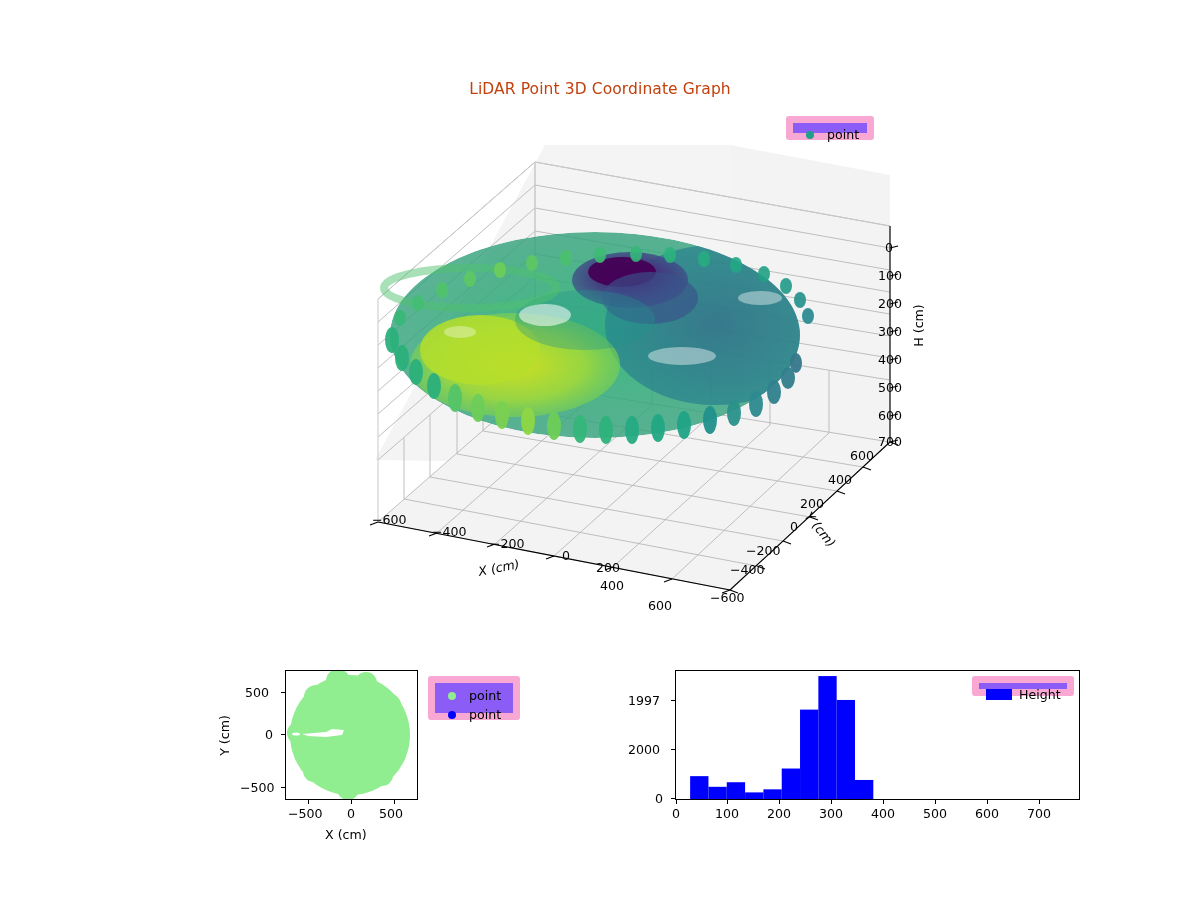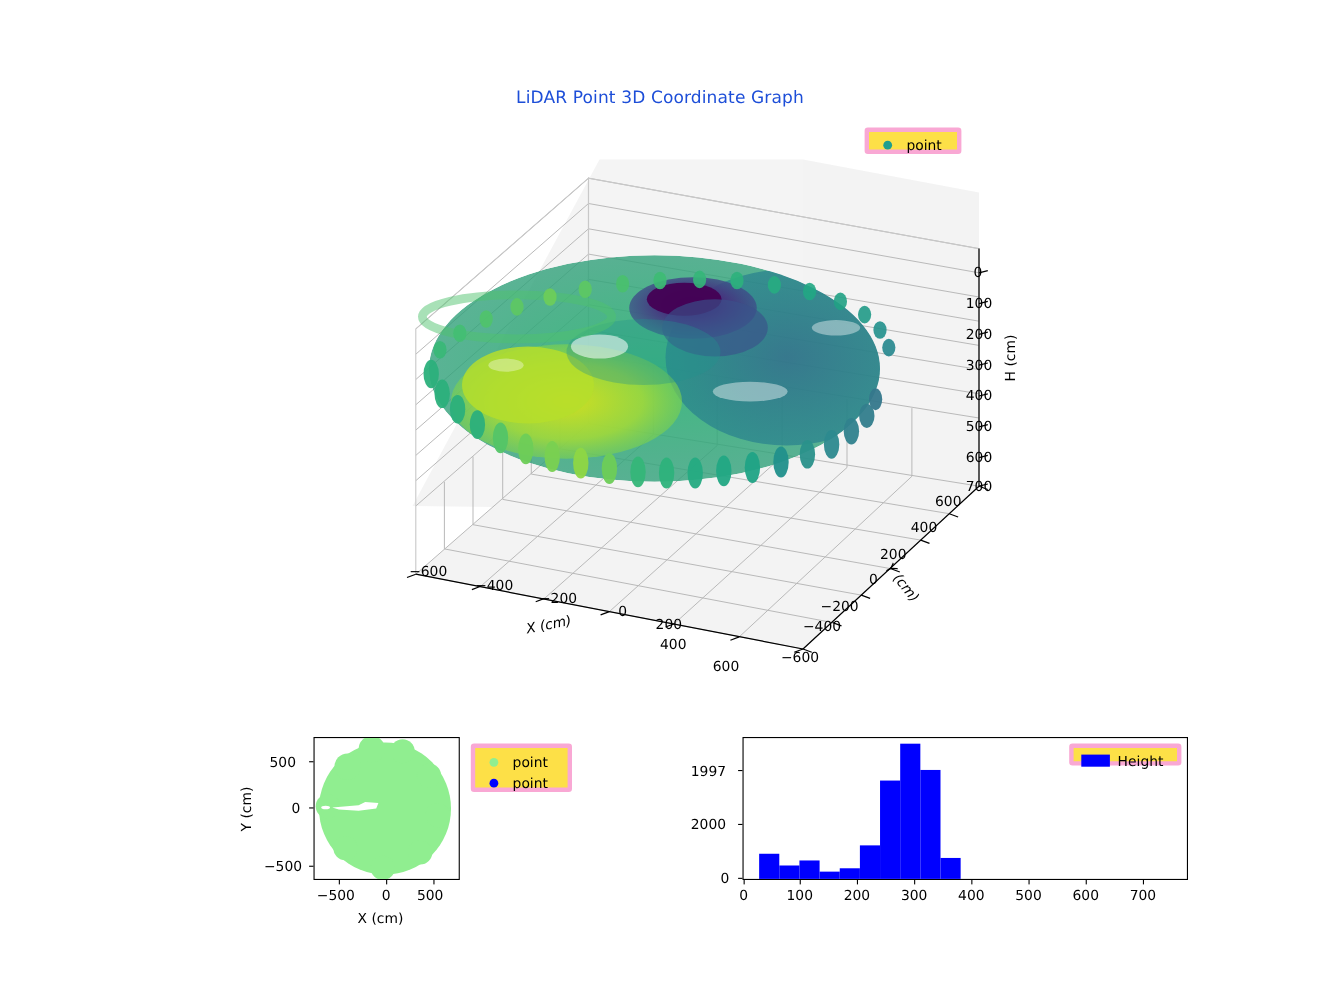--- a/index.html
+++ b/index.html
@@ -24,21 +24,21 @@
     background: #ffffff;
   }
 
   
   .title3d {
     position: absolute;
     left: 0; top: 80px;
     width: 1200px;
     text-align: center;
     font-size: 15.5px;
-    color: #1d4ed8;
+    color: #c2410c;
     letter-spacing: 0.1px;
   }
   .paneltitle {
     position: absolute;
     text-align: center;
     font-size: 15.5px;
     color: #000;
   }
 
   .tick {
@@ -50,22 +50,22 @@
   .axlabel {
     position: absolute;
     font-size: 12.6px;
     color: #000;
     white-space: nowrap;
   }
 
   
   .legend {
     position: absolute;
-    background: #fde047;
-    border: 4px solid #f9a8d4;
+    background: #8b5cf6;
+    border: 7px solid #f9a8d4;
     border-radius: 3px;
     box-sizing: border-box;
     text-align: right;
   }
   .legend-row {
     display: flex;
     align-items: center;
     height: 19px;
   }
   .legend-marker-cell {

